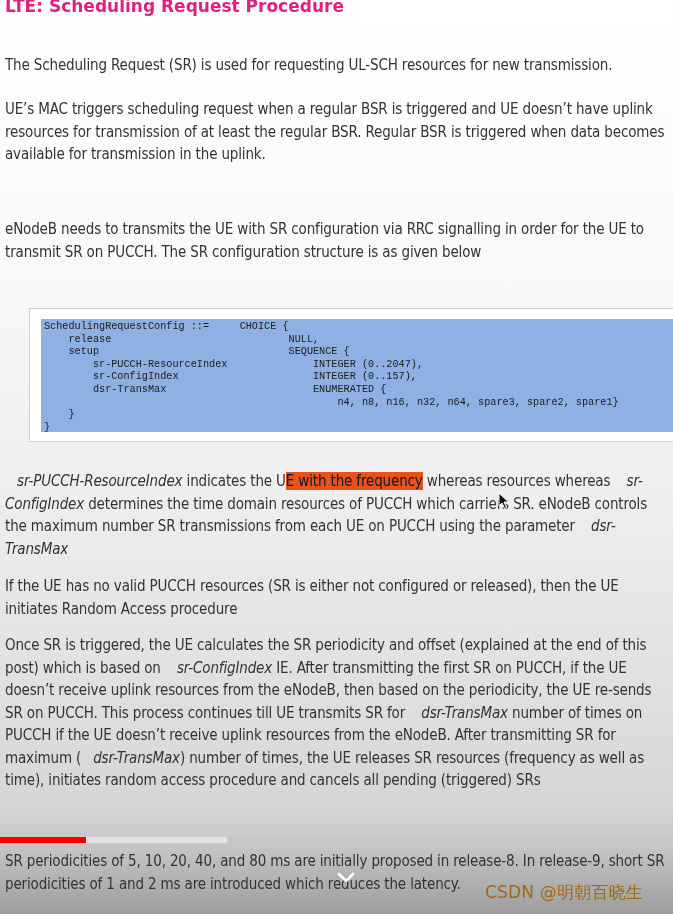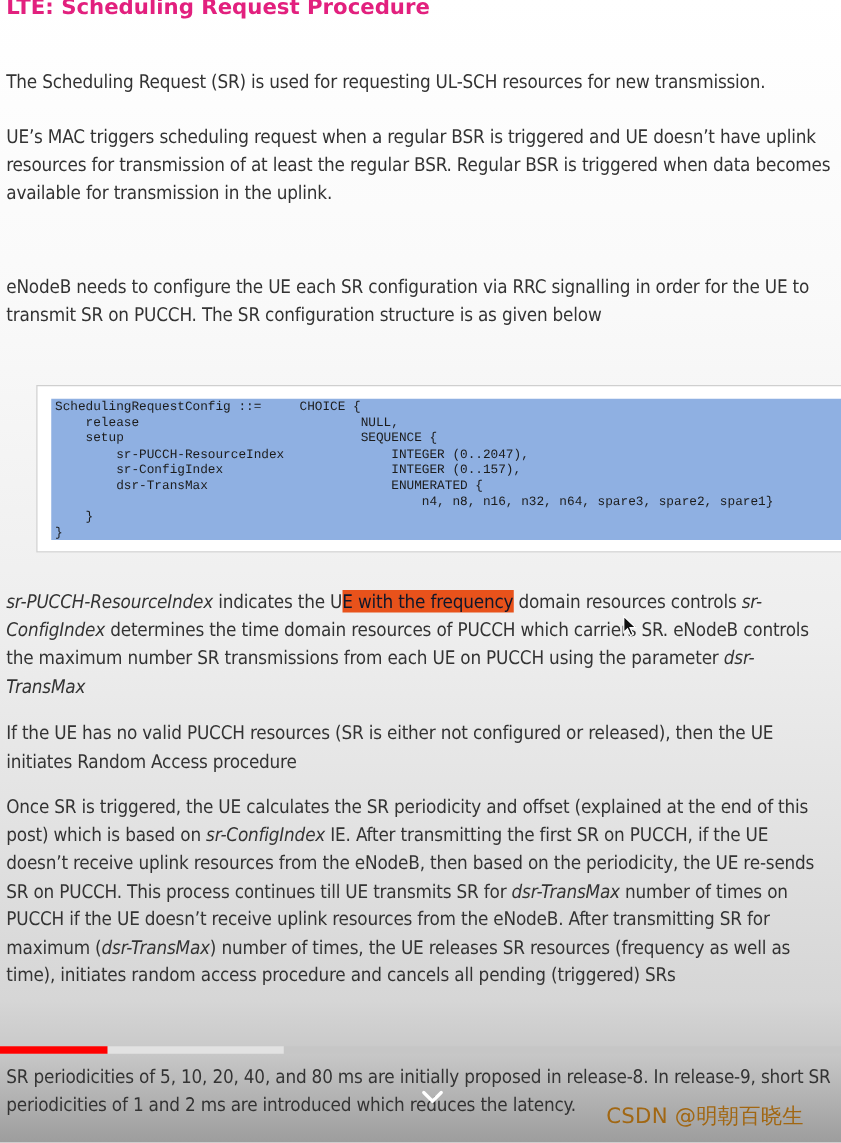--- a/index.html
+++ b/index.html
@@ -14,21 +14,21 @@
     position:absolute; left:0; top:-4px;
     font-size:17px; font-weight:bold; color:#e2207e;
     font-family:"DejaVu Sans", sans-serif; white-space:nowrap;
   }
   .p {
     position:absolute; left:0; width:660px;
     font-size:15px; line-height:22.5px; color:#333;
     font-family:"DejaVu Sans Condensed","DejaVu Sans", sans-serif;
     letter-spacing:-0.15px;
   }
-  .p i { font-style:italic; }
+  .p i { font-style:italic;margin-left:12px; }
   .hl { background:#e8521b; color:#0f172a; }
   .code-frame {
     position:absolute; left:0px; top:308px; width:656px; height:134px;
     background:#ffffff; border:1px solid #cfcfcf; box-sizing:border-box;margin-left:24px;
   }
   .code-box {
     position:absolute; left:11px; top:10px; width:637px; height:113px;
     background:#8fb0e2;
     font-family:"Liberation Mono","DejaVu Sans Mono", monospace;
     font-size:10.2px; line-height:12.6px; color:#1b1b1b;
@@ -52,35 +52,35 @@
 </head>
 <body>
 
 <div class="page">
   <div class="title">LTE: Scheduling Request Procedure</div>
 
   <div class="p" style="top:54px;">The Scheduling Request (SR) is used for requesting UL-SCH resources for new transmission.</div>
 
   <div class="p" style="top:98px;">UE’s MAC triggers scheduling request when a regular BSR is triggered and UE doesn’t have uplink resources for transmission of at least the regular BSR. Regular BSR is triggered when data becomes available for transmission in the uplink.</div>
 
-  <div class="p" style="top:218px;">eNodeB needs to configure the UE each SR configuration via RRC signalling in order for the UE to transmit SR on PUCCH. The SR configuration structure is as given below</div>
+  <div class="p" style="top:218px;">eNodeB needs to transmits the UE with SR configuration via RRC signalling in order for the UE to transmit SR on PUCCH. The SR configuration structure is as given below</div>
 
   <div class="code-frame">
     <div class="code-box">SchedulingRequestConfig ::=     CHOICE {
     release                             NULL,
     setup                               SEQUENCE {
         sr-PUCCH-ResourceIndex              INTEGER (0..2047),
         sr-ConfigIndex                      INTEGER (0..157),
         dsr-TransMax                        ENUMERATED {
                                                 n4, n8, n16, n32, n64, spare3, spare2, spare1}
     }
 }</div>
   </div>
 
-  <div class="p" style="top:470px;"><i>sr-PUCCH-ResourceIndex</i><span> indicates the U</span><span class="hl">E with the frequency</span><span> domain resources controls </span><i>sr-ConfigIndex</i><span> determines the time domain resources of PUCCH which carriers SR. eNodeB controls the maximum number SR transmissions from each UE on PUCCH using the parameter </span><i>dsr-TransMax</i></div>
+  <div class="p" style="top:470px;"><i>sr-PUCCH-ResourceIndex</i><span> indicates the U</span><span class="hl">E with the frequency</span><span> whereas resources whereas </span><i>sr-ConfigIndex</i><span> determines the time domain resources of PUCCH which carriers SR. eNodeB controls the maximum number SR transmissions from each UE on PUCCH using the parameter </span><i>dsr-TransMax</i></div>
 
   <div class="p" style="top:575px;">If the UE has no valid PUCCH resources (SR is either not configured or released), then the UE initiates Random Access procedure</div>
 
   <div class="p" style="top:634px;"><span>Once SR is triggered, the UE calculates the SR periodicity and offset (explained at the end of this post) which is based on </span><i>sr-ConfigIndex</i><span> IE. After transmitting the first SR on PUCCH, if the UE doesn’t receive uplink resources from the eNodeB, then based on the periodicity, the UE re-sends SR on PUCCH. This process continues till UE transmits SR for </span><i>dsr-TransMax</i><span> number of times on PUCCH if the UE doesn’t receive uplink resources from the eNodeB. After transmitting SR for maximum (</span><i>dsr-TransMax</i><span>) number of times, the UE releases SR resources (frequency as well as time), initiates random access procedure and cancels all pending (triggered) SRs</span></div>
 
   <div class="p" style="top:850px;">SR periodicities of 5, 10, 20, 40, and 80 ms are initially proposed in release-8. In release-9, short SR periodicities of 1 and 2 ms are introduced which reduces the latency.</div>
 </div>
 
 <div class="cursor">
   <svg width="12" height="18" viewBox="0 0 12 18">

